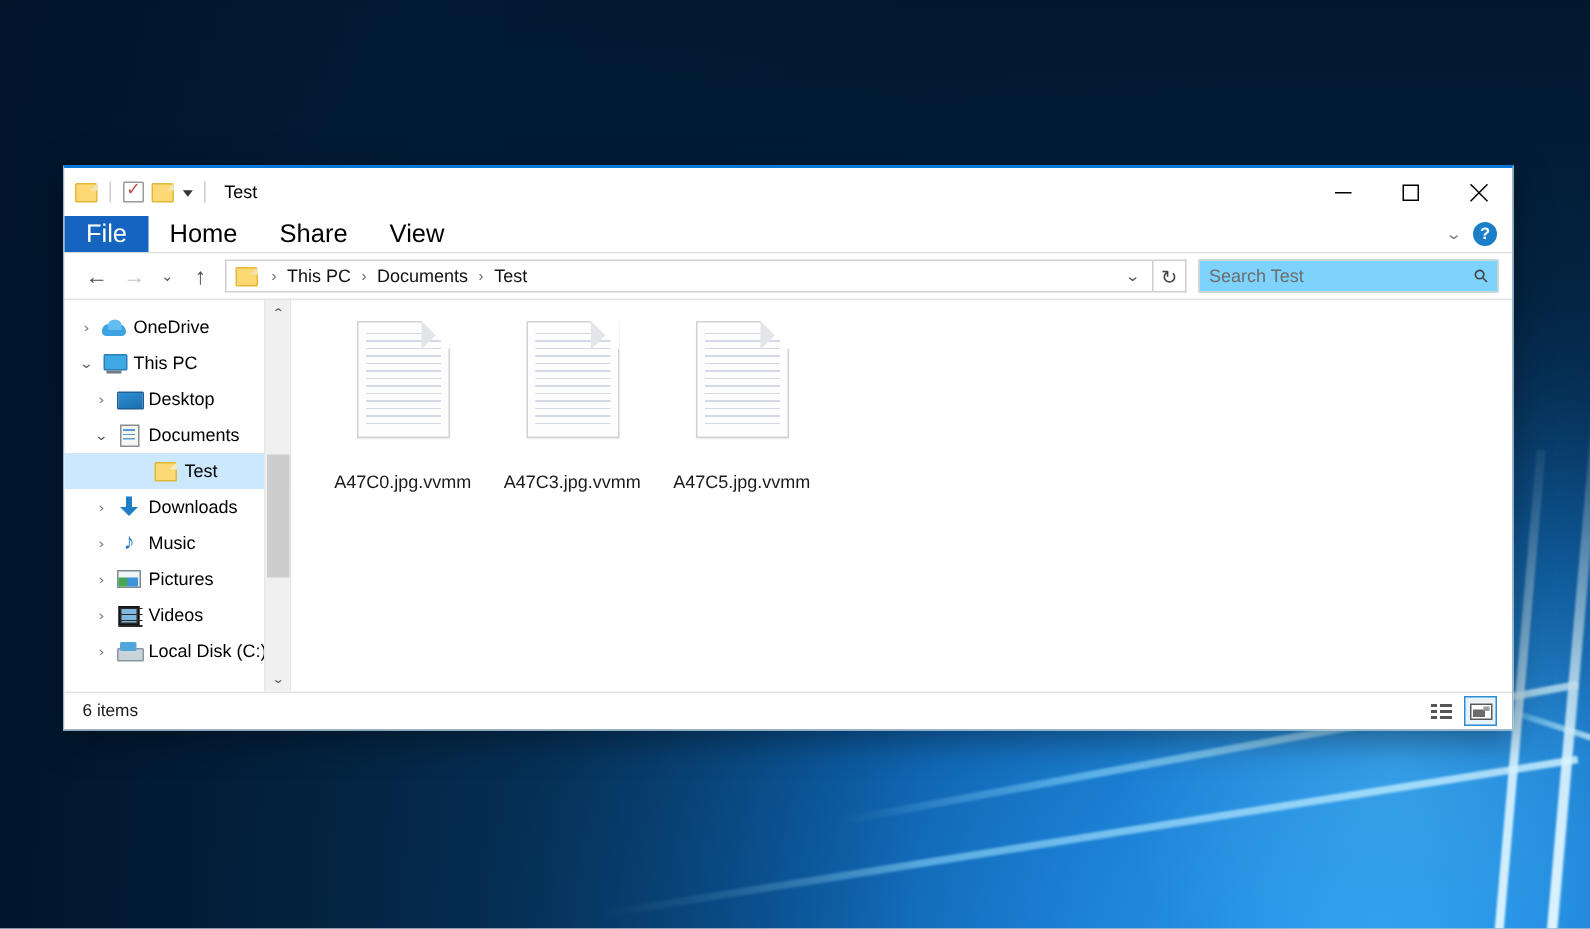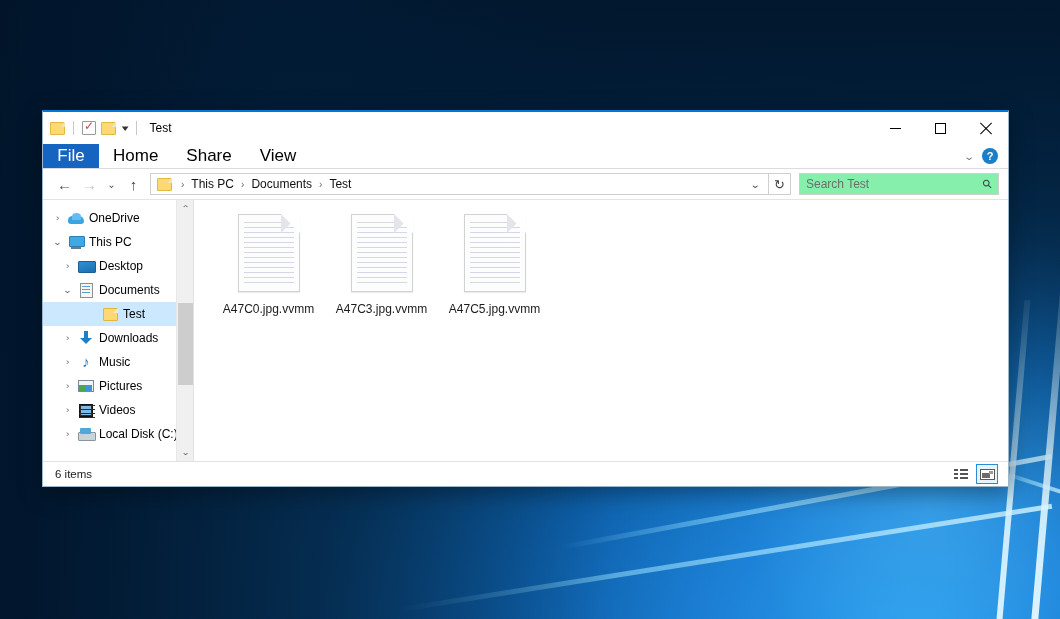--- a/index.html
+++ b/index.html
@@ -151,21 +151,21 @@
   .crumb-folder { margin: 0 4px 0 2px; }
   .crumb { font-size: 12px; color: #111; padding: 0 2px; }
   .crumb-sep { font-size: 10px; color: #6a6a6a; padding: 0 5px; }
   .addr-caret { margin-left: auto; font-size: 10px; color: #555; padding: 0 5px; transform: scaleX(1.3); }
   .refresh-btn {
     width: 22px; height: 22px; display: flex; align-items: center; justify-content: center;
     border: 1px solid #cfcfcf; border-left: none; font-size: 13px; color: #444;
   }
   .searchbox {
     width: 200px; height: 22px; margin-left: 8px; border: 1px solid #cfcfcf;
-    display: flex; align-items: center; padding: 0 6px; background: #86efac;
+    display: flex; align-items: center; padding: 0 6px; background: #7dd3fc;
   }
   .search-ph { font-size: 12px; color: #6d6d6d; }
   .search-ico { margin-left: auto; font-size: 12px; color: #444; transform: rotate(-45deg); }
 
   
   .body-row { flex: 1; display: flex; min-height: 0; border-top: 1px solid #e4e4e4; }
 
   .navpane {
     width: 150px; background: #fff; position: relative;
     padding-top: 6px; flex: none;
@@ -280,20 +280,21 @@
 
   
   .content {
     flex: 1; background: #fff; border-left: 1px solid #e2e2e2;
     padding: 12px 0 0 18px; min-width: 0;
   }
   .file-grid { display: flex; flex-wrap: wrap; gap: 0; }
   .file-item {
     width: 113px; display: flex; flex-direction: column; align-items: center;
     padding-top: 2px;
+    gap: 12px;
   }
   .doc-icon {
     width: 62px; height: 78px; position: relative;
     background: #fdfdfd;
     border: 1px solid #d2d2d2;
     box-shadow: 0 1px 1px rgba(0,0,0,0.07);
   }
   .doc-lines {
     position: absolute; left: 5px; right: 5px; top: 7px; bottom: 7px;
     background: repeating-linear-gradient(180deg,

